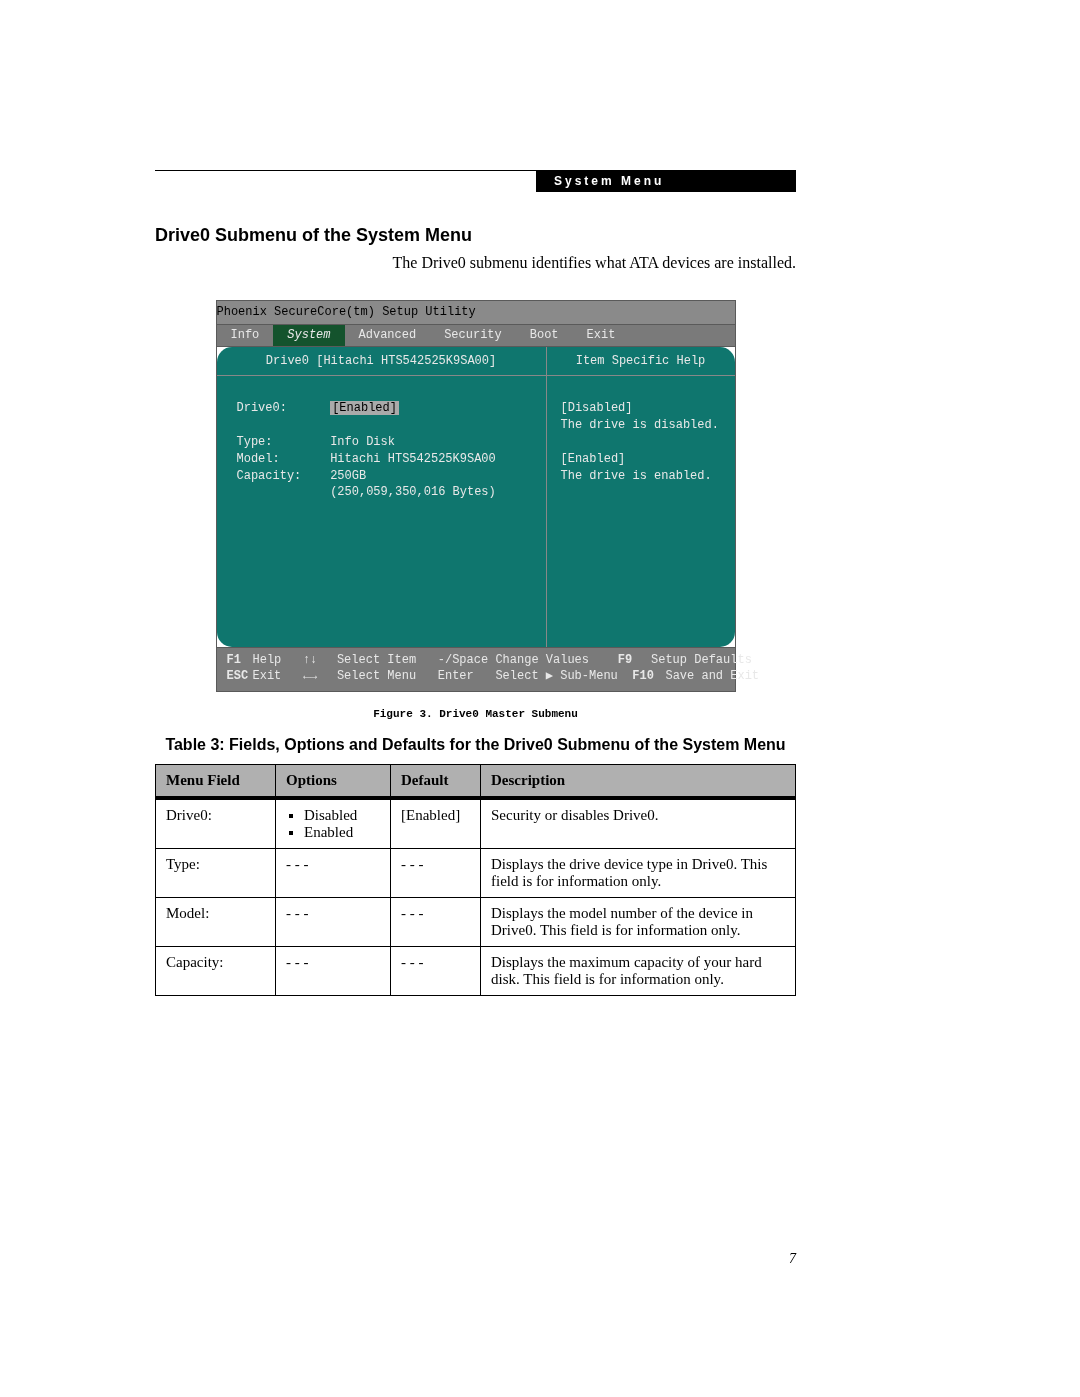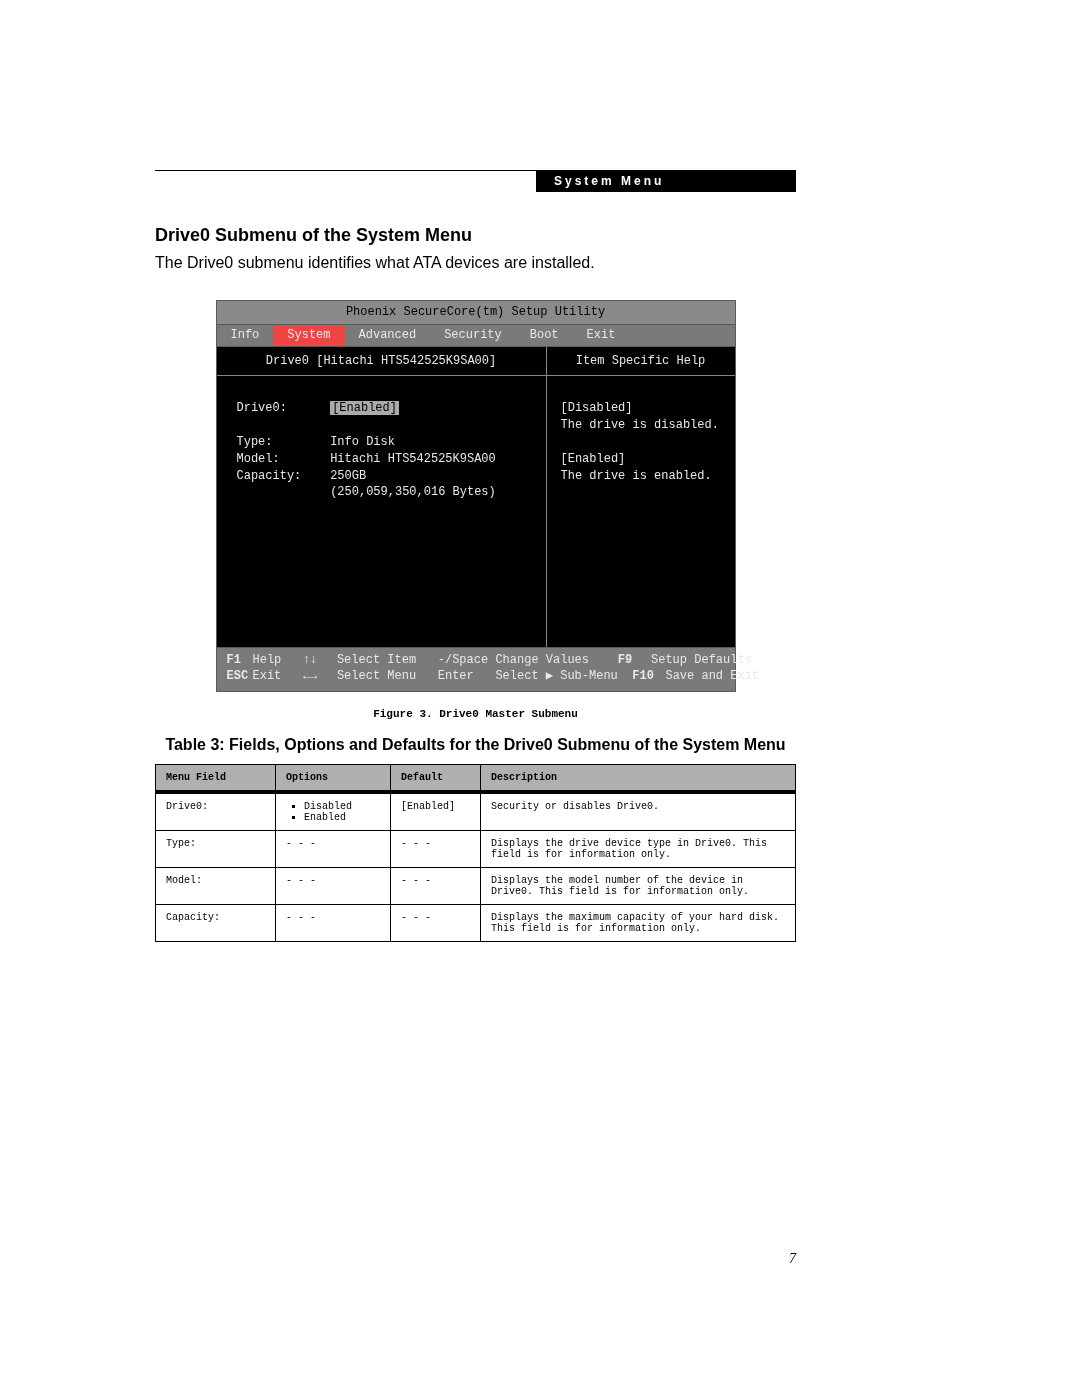--- a/index.html
+++ b/index.html
@@ -40,60 +40,63 @@
   .content {
     padding-top: 55px;
   }
   h2.section-title {
     font-family: Arial, Helvetica, sans-serif;
     font-weight: bold;
     font-size: 18px;
     margin: 0 0 8px 0;
   }
   p.intro {
-    font-family: Liberation Sans, sans-serif;
+    font-family: Liberation Serif, serif;
     font-size: 16px;
     margin: 0 0 28px 0;
+    text-align: right;
   }
 
   
   .bios-wrap {
     width: 520px;
     margin: 20px auto 4px auto;
   }
   .bios {
     font-family: 'Courier New', monospace;
     font-size: 12px;
     line-height: 1.4;
     color: #e8e8e8;
     border: 1px solid #5a5a5a;
   }
   .bios-titlebar {
     background: #8a8a8a;
     color: #000;
-    text-align: center;
+    text-align: left;
     padding: 3px 0;
     border-bottom: 1px solid #5a5a5a;
   }
   .bios-tabs {
     background: #7a7a7a;
     display: flex;
     border-bottom: 1px solid #5a5a5a;
   }
   .bios-tab {
     padding: 2px 14px;
     color: #e8e8e8;
   }
   .bios-tab.active {
-    background: #ef4444;
+    background: #14532d;
+    font-style: italic;
   }
   .bios-body {
     display: flex;
-    background: #000000;
+    background: #0f766e;
     min-height: 300px;
+    border-radius: 15px;
   }
   .bios-left, .bios-right {
     box-sizing: border-box;
   }
   .bios-left {
     width: 330px;
     border-right: 1px solid #888;
   }
   .bios-right {
     flex: 1;
@@ -141,22 +144,22 @@
   .table-title {
     font-family: Arial, Helvetica, sans-serif;
     font-weight: bold;
     font-size: 16px;
     text-align: center;
     margin: 0 0 10px 0;
   }
   table.doc-table {
     border-collapse: collapse;
     width: 100%;
-    font-family: Liberation Mono, monospace;
-    font-size: 10px;
+    font-family: Liberation Serif, serif;
+    font-size: 15px;
   }
   table.doc-table th, table.doc-table td {
     border: 1px solid #000;
     padding: 7px 10px;
     text-align: left;
     vertical-align: top;
   }
   table.doc-table thead th {
     background: #b0b0b0;
     font-weight: bold;

